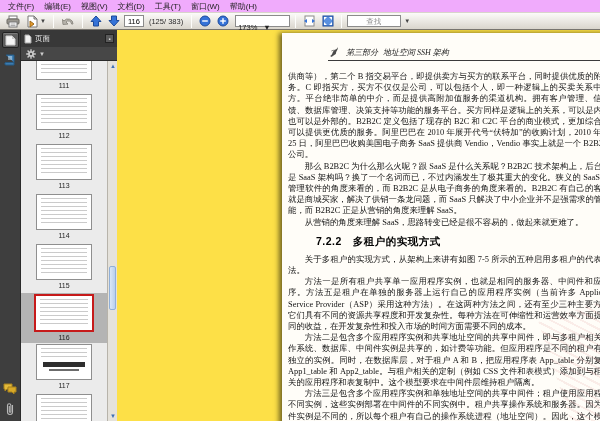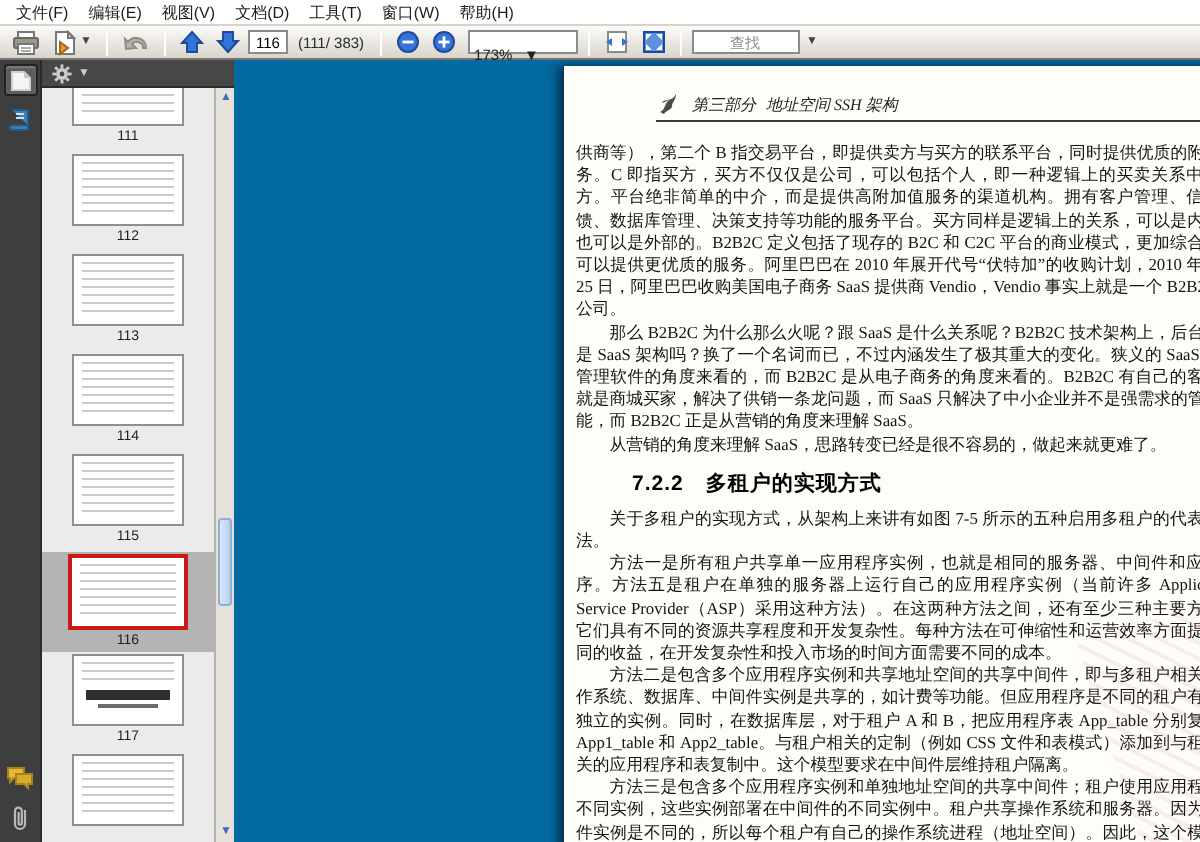--- a/index.html
+++ b/index.html
@@ -1,20 +1,20 @@
 <!DOCTYPE html>
 <html><head>
 <meta charset="utf-8">
 <style>
   * { margin:0; padding:0; box-sizing:border-box; }
   html,body { width:600px; height:421px; overflow:hidden; }
   body { font-family:"Liberation Sans","DejaVu Sans",sans-serif; position:relative; background:#2c2c2c; }
 
   
-  .menubar { position:absolute; top:0; left:0; right:0; height:13px; background:#ffffff;
+  .menubar { position:absolute; top:0; left:0; right:0; height:13px; background:#f0abfc;
     border-bottom:1px solid #d8d4cb; display:flex; align-items:center; padding-left:3px; }
   .menu-item { font-size:8px; color:#1d1d1d; padding:0 5px; line-height:13px; cursor:default; }
 
   
   .toolbar { position:absolute; top:13px; left:0; right:0; height:17px;
     background:linear-gradient(#fcfbf9,#d9d5cc); border-bottom:1px solid #77746e;
     display:flex; align-items:center; padding:0 4px; gap:2px; }
   .tbtn { height:15px; min-width:15px; display:flex; align-items:center; justify-content:center;
     border:1px solid transparent; border-radius:2px; padding:0 1px; }
   .tsep { width:1px; height:13px; background:#aaa69d; border-right:1px solid #fdfdfb; margin:0 3px; }
@@ -70,21 +70,21 @@
   
   .pscroll { position:absolute; right:0; top:0; bottom:0; width:10px; background:#e5e2db;
     border-left:1px solid #b7b3aa; }
   .pscroll .arr { position:absolute; left:0; width:10px; height:10px; display:flex;
     align-items:center; justify-content:center; font-size:6px; color:#3e6fb5; }
   .pscroll .arr.up { top:0; } .pscroll .arr.down { bottom:0; }
   .pscroll .pthumb { position:absolute; left:1px; right:1px; top:57%; height:44px;
     background:linear-gradient(90deg,#dbe7f7,#b9cfee); border:1px solid #90afd8; border-radius:2px; }
 
   
-  .main-view { flex:1; position:relative; background:#0369a1; overflow:hidden;padding-left:47px; }
+  .main-view { flex:1; position:relative; background:#fde047; overflow:hidden;padding-left:47px; }
   .doc-page { position:absolute; left:165px; top:3px; width:345px; height:430px;
     background:#fffdf8; box-shadow:-3px 0 5px rgba(0,0,0,.55); padding:12px 8px 0 6px; }
   .doc-header { margin-left:40px; display:flex; align-items:flex-end; gap:5px; }
   .doc-header-text { font-family:"Liberation Serif","DejaVu Serif",serif; font-style:italic;
     font-size:8px; color:#222; white-space:nowrap; }
   .doc-rule { border-top:1.5px solid #3b3b3b; margin:2px 0 0 40px; }
   .doc-body { margin-top:10px; font-family:"Liberation Serif","DejaVu Serif",serif; }
   .doc-body p { font-size:8.4px; line-height:11.2px; text-align:justify; color:#141414; }
   .doc-body p.indent { text-indent:2em; }
   .doc-body h3 { font-family:"Liberation Sans","DejaVu Sans",sans-serif; font-size:10.5px;
@@ -147,21 +147,21 @@
     </span>
   </div>
   <div class="tbtn">
     <span>
       <svg width="12" height="12" viewBox="0 0 12 12">
           <path d="M6 11 L1 5.5 H3.5 V1 H8.5 V5.5 H11 Z" fill="#3573d8" stroke="#1d4a9a"></path>
         </svg>
     </span>
   </div>
   <input class="page-input" value="116" style="">
-  <span class="page-count">(111/ 383)</span>
+  <span class="page-count">(125/ 383)</span>
   <div class="tsep"></div>
   <div class="tbtn">
     <span>
       <svg width="12" height="12" viewBox="0 0 12 12">
           <circle cx="6" cy="6" r="5" fill="#3573d8" stroke="#1d4a9a"></circle>
           <rect x="3.2" y="5.3" width="5.6" height="1.4" fill="#fff"></rect>
         </svg>
     </span>
   </div>
   <div class="tbtn">
@@ -232,20 +232,30 @@
     <div class="strip-btn">
       <span>
         <svg width="10" height="14" viewBox="0 0 10 14">
             <path d="M7.5 3 v7 a2.5 2.5 0 0 1 -5 0 v-6.5 a1.7 1.7 0 0 1 3.4 0 V9.5 a0.8 0.8 0 0 1 -1.6 0 V4" fill="none" stroke="#b9b9b9" stroke-width="1.1"></path>
           </svg>
       </span>
     </div>
   </div>
 
   <div class="side-panel">
+    <div class="panel-header">
+      <span>
+        <svg width="8" height="10" viewBox="0 0 8 10">
+            <path d="M1 1 h4 l2 2 v6 h-6 z" fill="#f0f0f0" stroke="#aaa"></path>
+          </svg>
+      </span>
+      <span class="panel-title">页面</span>
+      <span class="panel-hspacer"></span>
+      <span class="panel-opt-btn">▪</span>
+    </div>
     <div class="panel-toolbar">
       <span style="display:flex;align-items:center;gap:2px;">
         <span>
           <svg width="10" height="10" viewBox="0 0 10 10">
               <circle cx="5" cy="5" r="3" fill="#cdcdcd"></circle>
               <circle cx="5" cy="5" r="1.2" fill="#474747"></circle>
               <g stroke="#cdcdcd" stroke-width="1.4">
                 <line x1="5" y1="0.2" x2="5" y2="2"></line>
                 <line x1="5" y1="8" x2="5" y2="9.8"></line>
                 <line x1="0.2" y1="5" x2="2" y2="5"></line>

